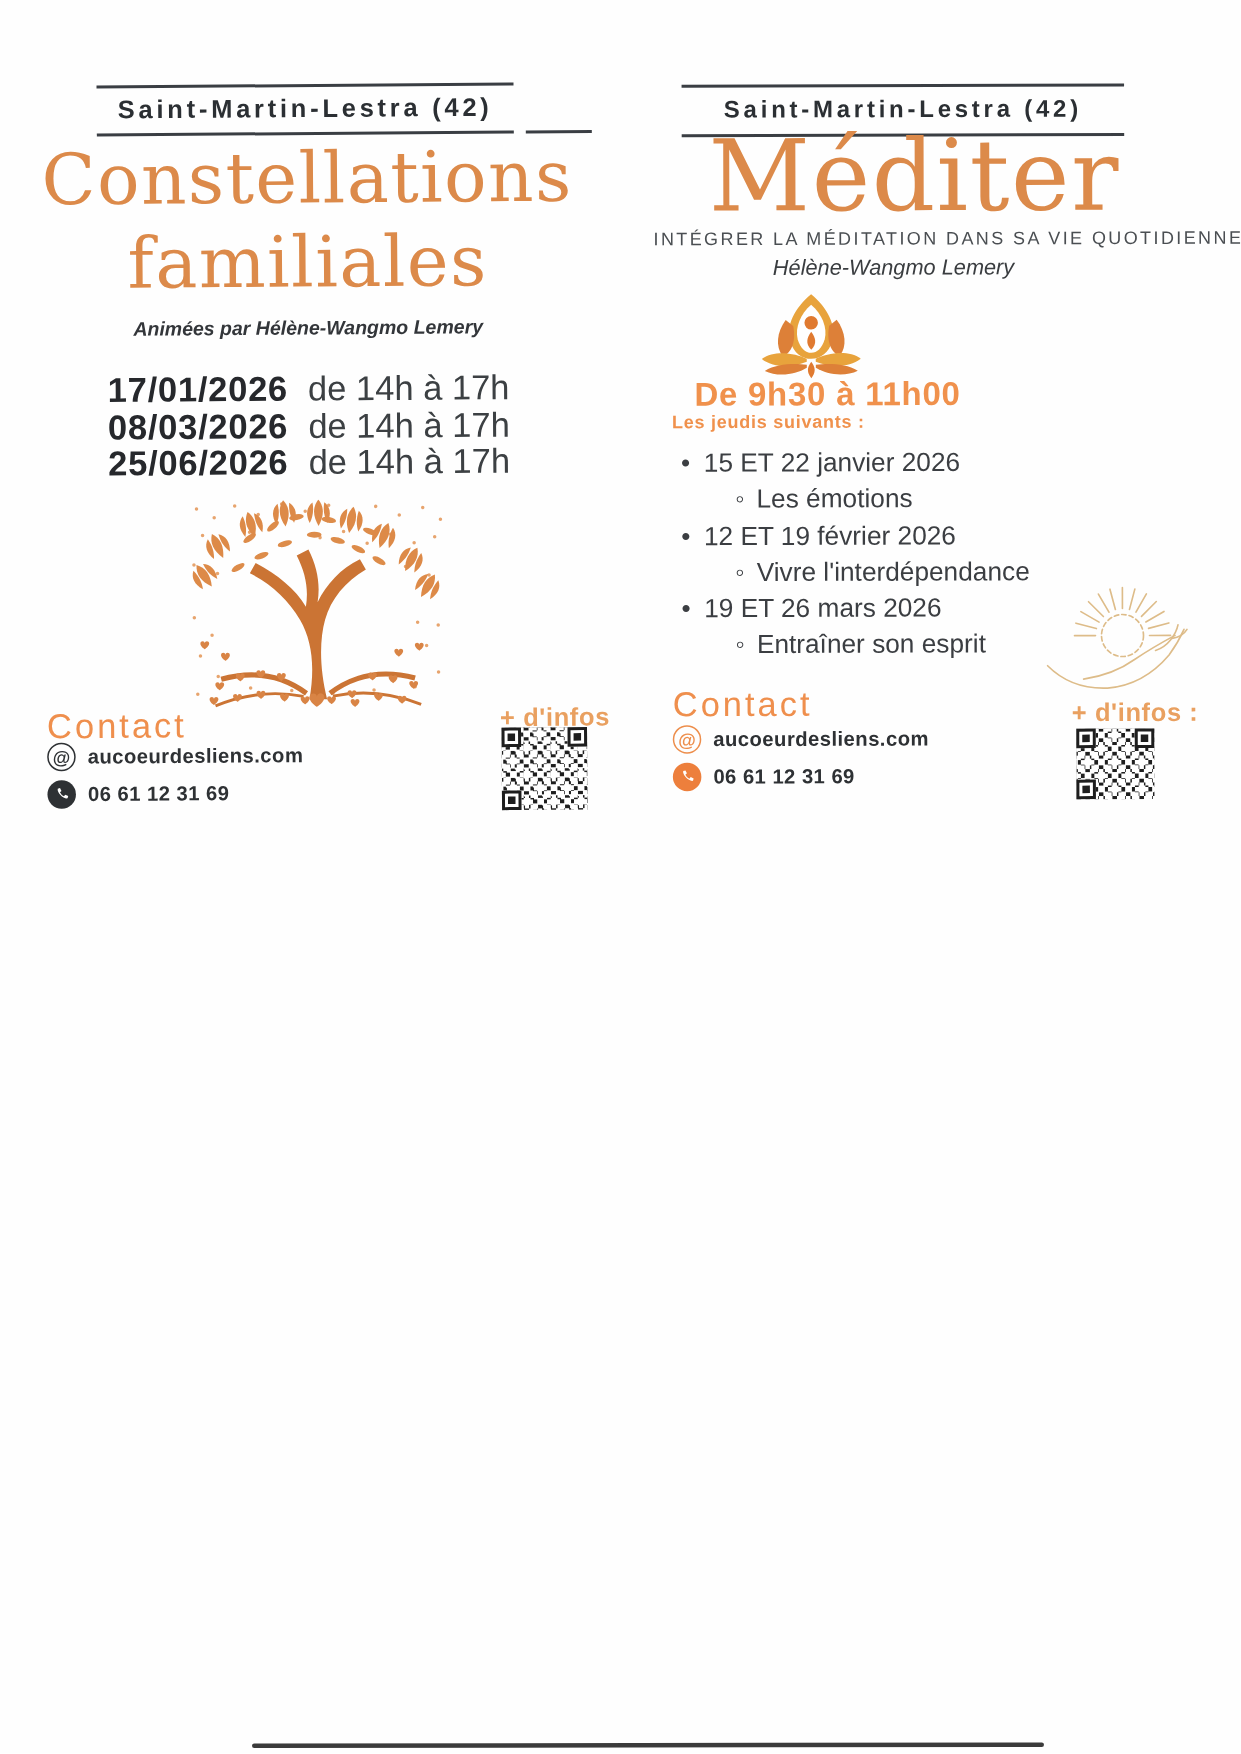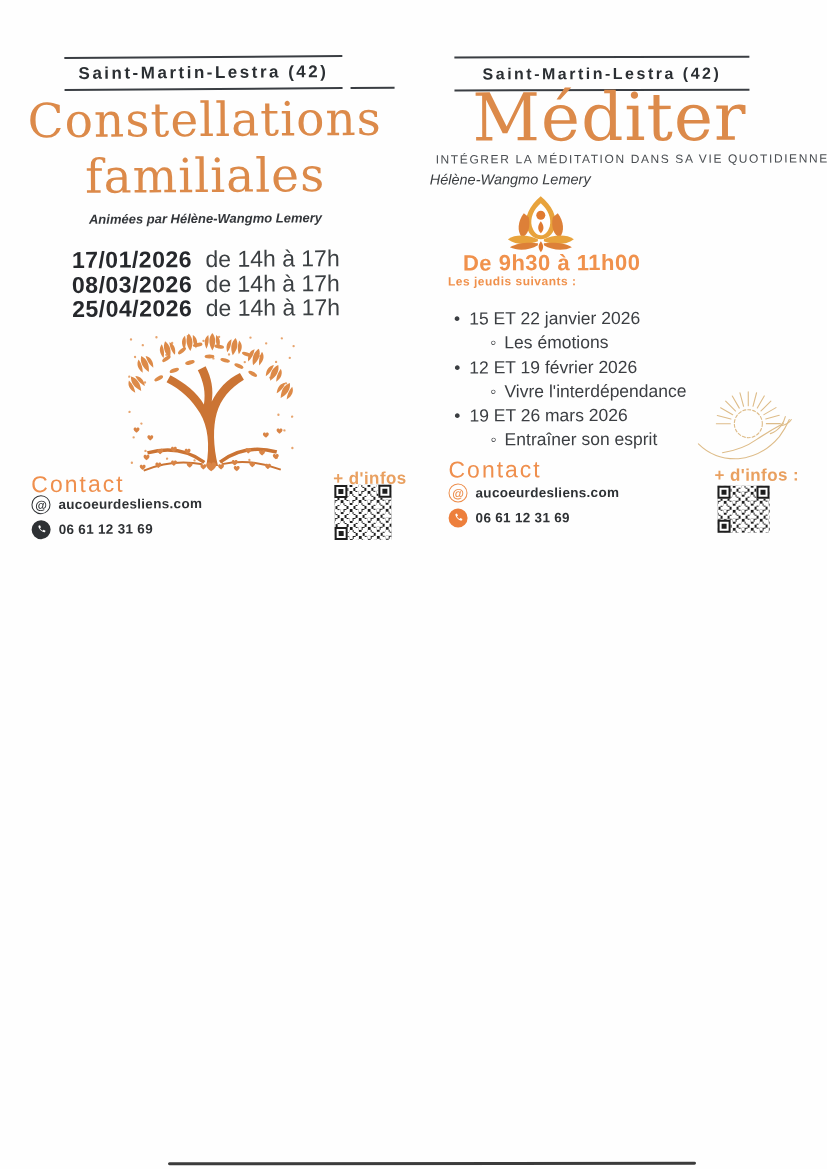--- a/index.html
+++ b/index.html
@@ -42,27 +42,27 @@
   .date-row { line-height:24.5px; font-size:23px; white-space:nowrap; }
   .date-row .d { font-weight:bold; color:#26282c; letter-spacing:0.5px; }
   .date-row .t { font-weight:normal; color:#3c4043; margin-left:7px; }
 
   
   .tagline {
     position:absolute; top:152px; left:6px; width:350px; margin:0; text-align:left;
     font-size:12px; letter-spacing:1.6px; color:#4a4e52; font-weight:500; white-space:nowrap;
   }
   .author {
-    position:absolute; top:171px; left:0; width:332px; margin:0; text-align:left;
+    position:absolute; top:171px; left:0; width:332px; margin:0; text-align:center;
     font-size:14.5px; font-style:italic; color:#3a3d40; font-weight:500;
   }
   .time-range  { position:absolute; left:33px; top:250px; margin:0; font-size:22px; color:#f0914c; font-weight:600; letter-spacing:0.5px; }
   .sched-intro { position:absolute; left:18px; top:274px; margin:0; font-size:12px; color:#f0914c; font-weight:600; letter-spacing:0.5px; }
 
-  .sessions { position:absolute; left:24px; top:306px; width:320px; }
+  .sessions { position:absolute; left:24px; top:296px; width:320px; }
   .li-main, .li-sub { font-size:17.5px; color:#3b3e42; line-height:24.3px; white-space:nowrap; }
   .li-main::before { content:"\2022"; margin-right:9px; }
   .li-sub  { padding-left:36px; }
   .li-sub::before { content:"\25E6"; margin-right:8px; }
 
   
   .contact-heading {
     position:absolute; margin:0; font-size:23px; font-weight:500;
     color:#ef8f4d; letter-spacing:2px;
   }
@@ -132,21 +132,21 @@
     <div class="dates">
       <div class="date-row">
         <span class="d">17/01/2026</span>
         <span class="t">de 14h à 17h</span>
       </div>
       <div class="date-row">
         <span class="d">08/03/2026</span>
         <span class="t">de 14h à 17h</span>
       </div>
       <div class="date-row">
-        <span class="d">25/04/2026</span>
+        <span class="d">25/06/2026</span>
         <span class="t">de 14h à 17h</span>
       </div>
     </div>
 
     <svg class="tree-svg" width="178" height="142" viewBox="0 0 180 145" xmlns="http://www.w3.org/2000/svg">
       <defs>
         <g id="tulip" fill="#dd8a48">
           <path d="M7,18 C3,11 3,5 7,0 C11,5 11,11 7,18 Z"></path>
           <path d="M1,16 C-2,10 -1,5 3,2 C4,8 3,12 1,16 Z"></path>
           <path d="M13,16 C16,10 15,5 11,2 C10,8 11,12 13,16 Z"></path>

